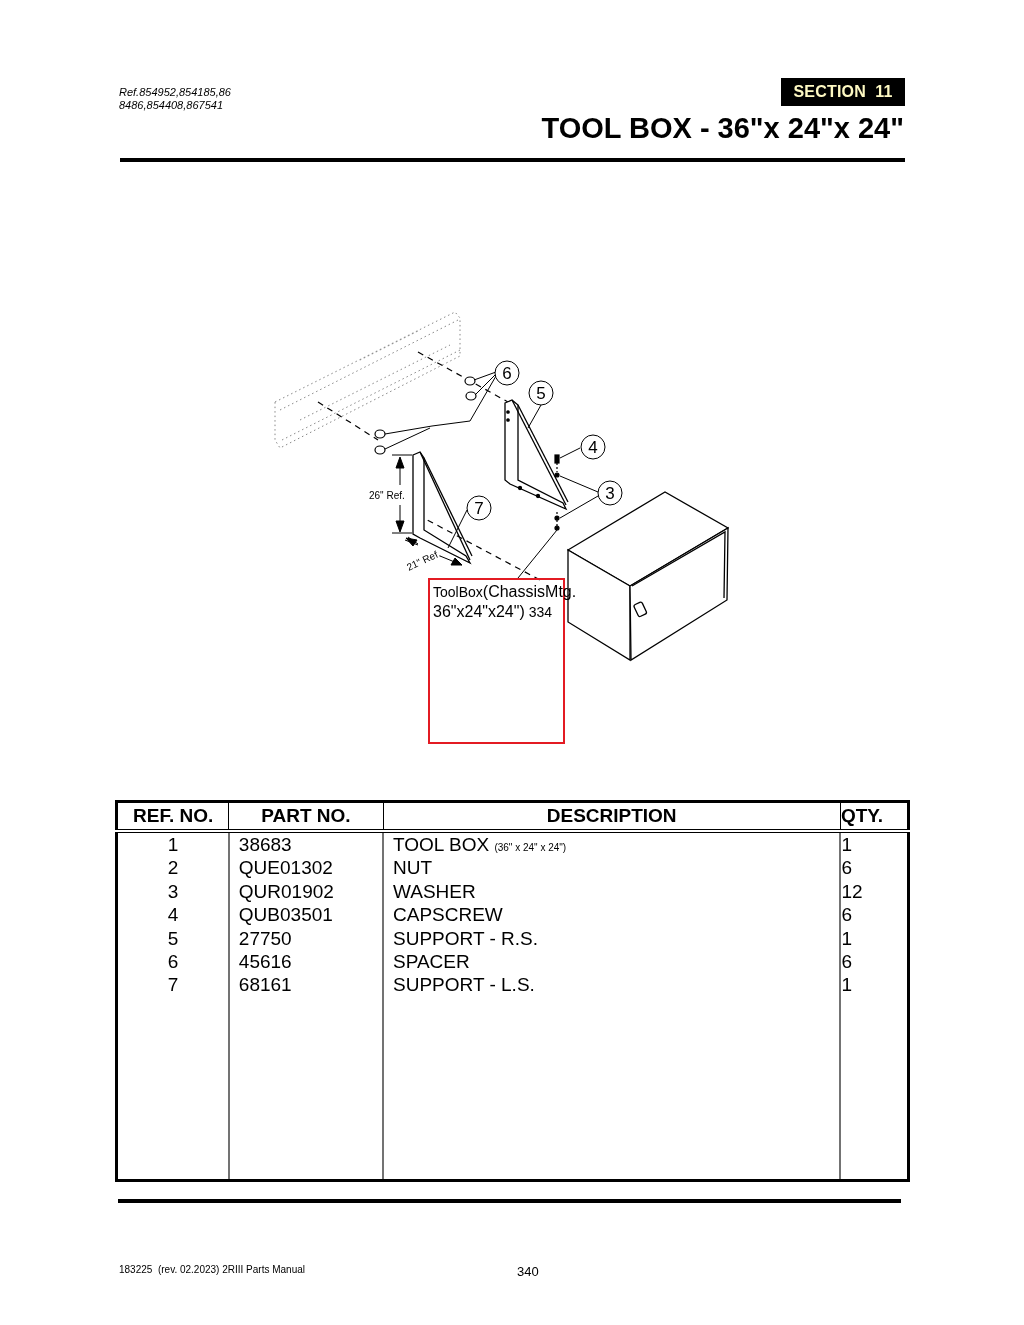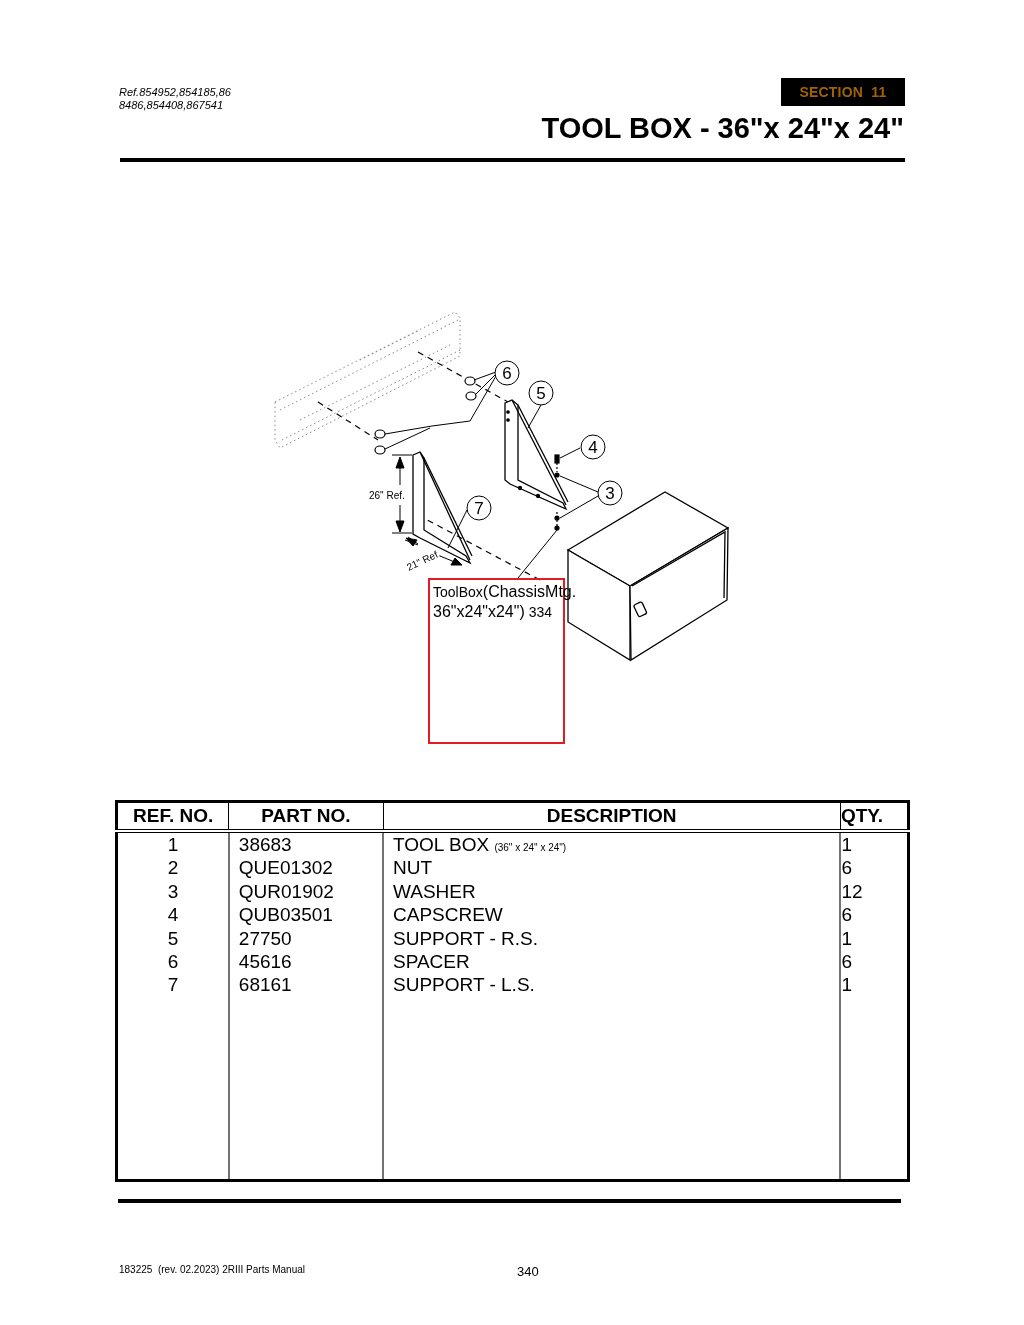--- a/index.html
+++ b/index.html
@@ -1,18 +1,18 @@
 <!DOCTYPE html>
 <html><head>
 <meta charset="utf-8">
 <style>
   html,body{margin:0;padding:0;background:#fff;}
   body{width:1024px;height:1325px;position:relative;overflow:hidden;font-family:"Liberation Sans",sans-serif;color:#000;}
   .ref{position:absolute;left:119px;top:86px;font-size:11px;font-style:italic;line-height:13px;}
-  .section{position:absolute;left:781px;top:78px;width:124px;height:28px;background:#000;color:#a16207;font-weight:bold;font-size:14px;line-height:28px;text-align:center;letter-spacing:0.2px;}
+  .section{position:absolute;left:781px;top:78px;width:124px;height:28px;background:#000;color:#fef9c3;font-weight:bold;font-size:16px;line-height:28px;text-align:center;letter-spacing:0.2px;}
   .title{position:absolute;right:120px;top:112px;font-weight:bold;font-size:29px;white-space:nowrap;}
   .rule-top{position:absolute;left:120px;top:158px;width:785px;height:4px;background:#000;}
   .diagram{position:absolute;left:0;top:0;width:1024px;height:760px;}
   .callout{position:absolute;left:428px;top:578px;width:137px;height:166px;border:2px solid #e31b23;box-sizing:border-box;font-size:14px;padding:2px 3px;line-height:20px;}
   .callout .small{font-size:16px;}
   .callout .row1{display:flex;justify-content:space-between;align-items:baseline;}
   table.parts{position:absolute;left:115px;top:800px;width:795px;height:382px;border-collapse:collapse;border:3px solid #000;font-size:19px;}
   table.parts th{border-bottom:4px double #000;border-left:1px solid #000;font-weight:bold;height:26px;padding:0;font-size:19px;margin-top:19px;}
   table.parts th:first-child{border-left:none;}
   table.parts td{border-left:2px solid #737373;vertical-align:top;padding:0;}

